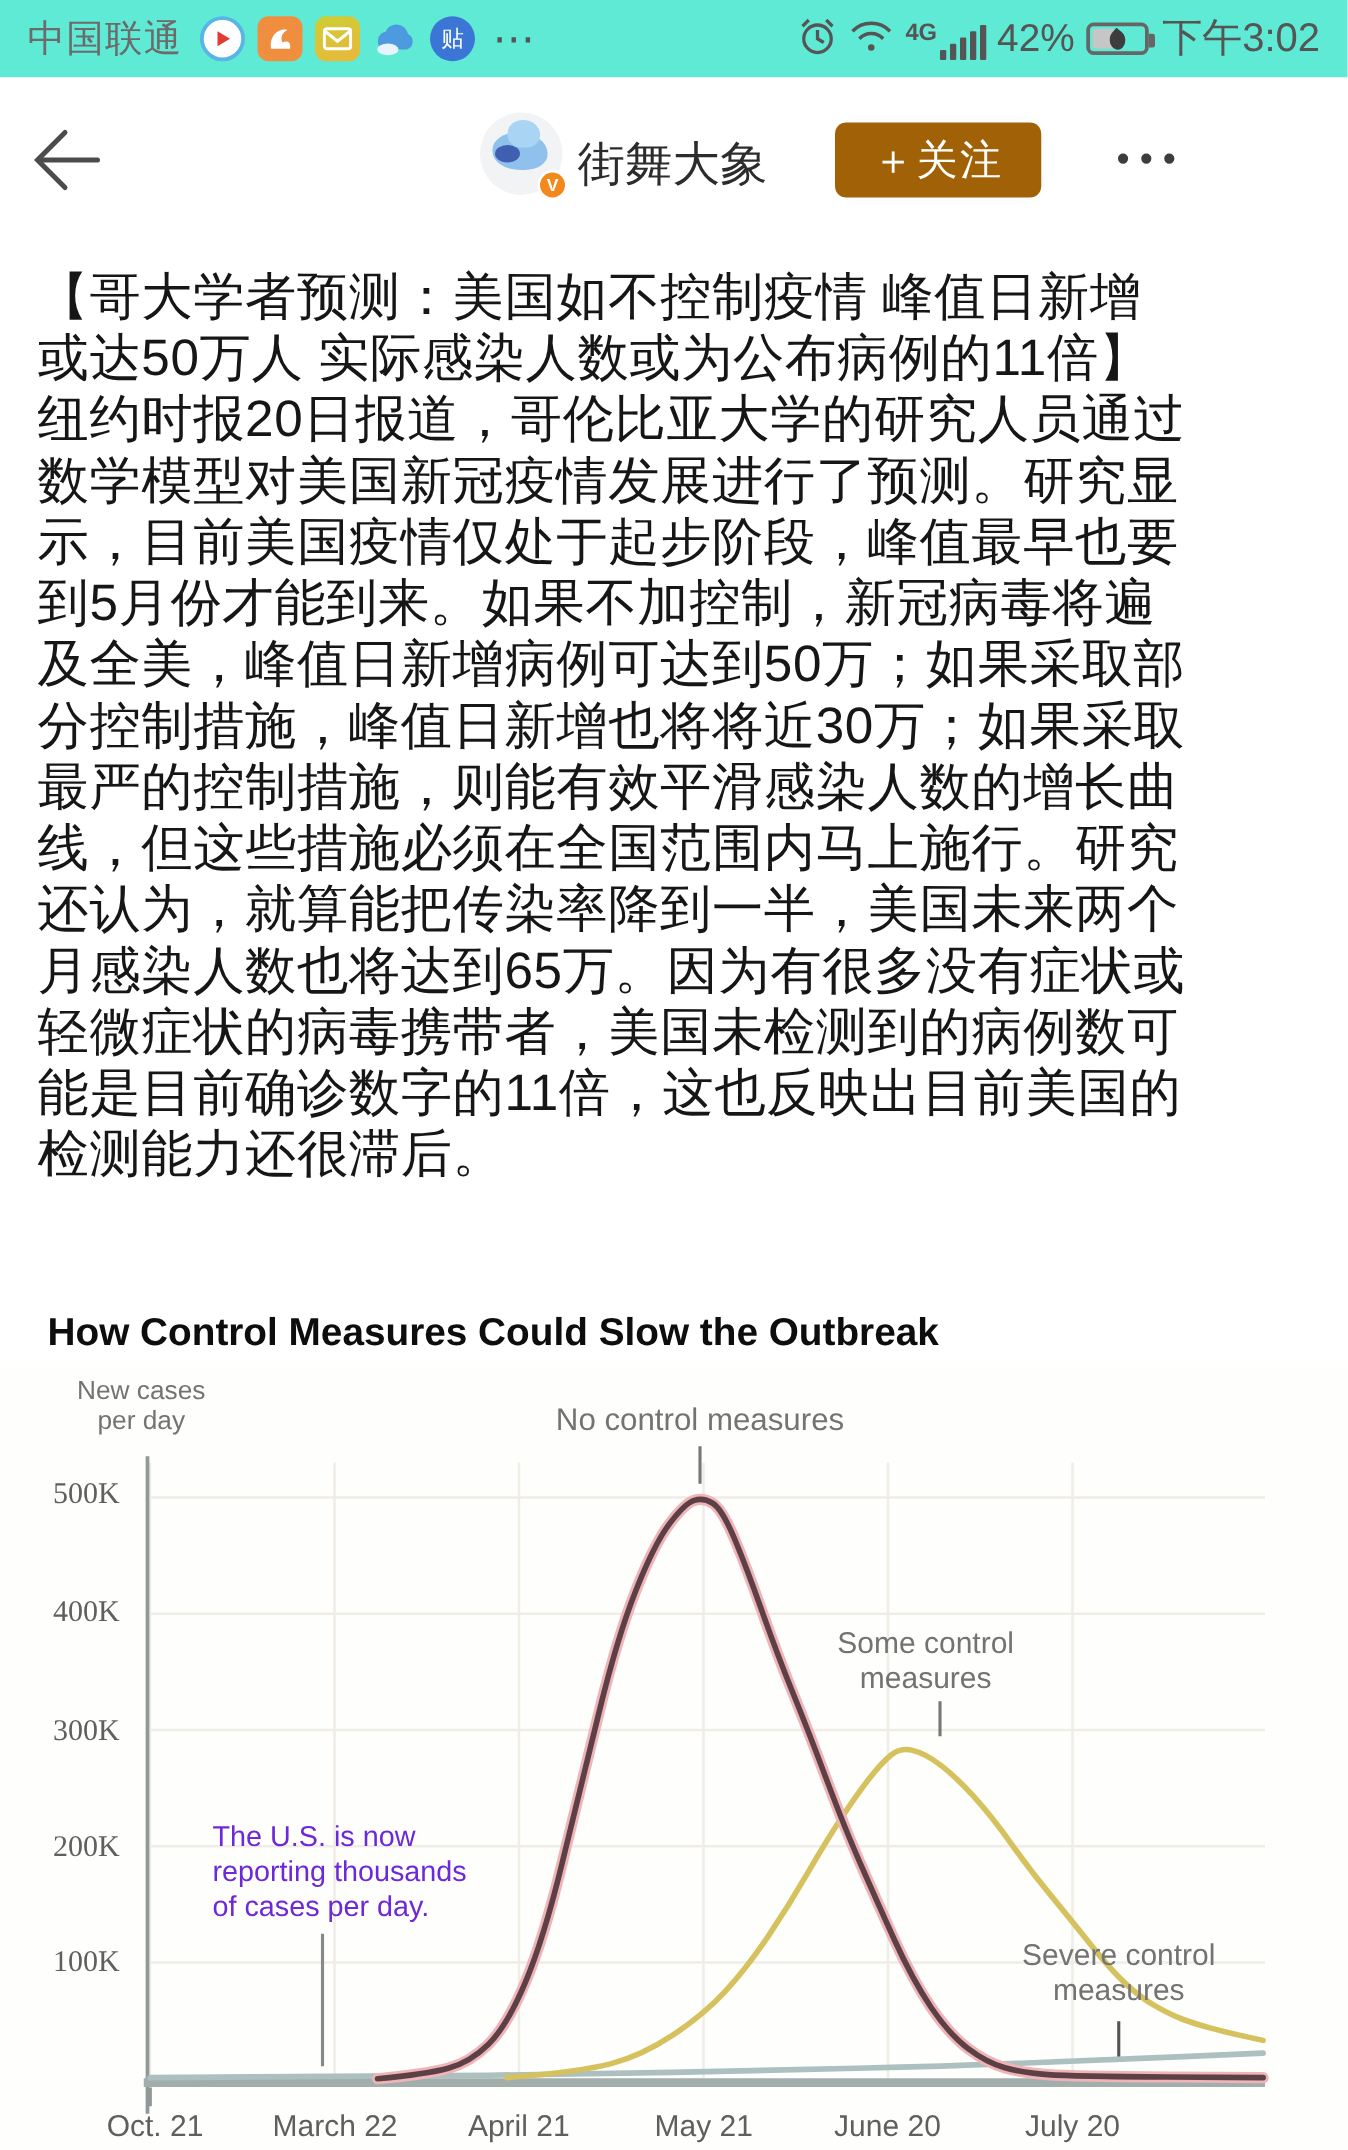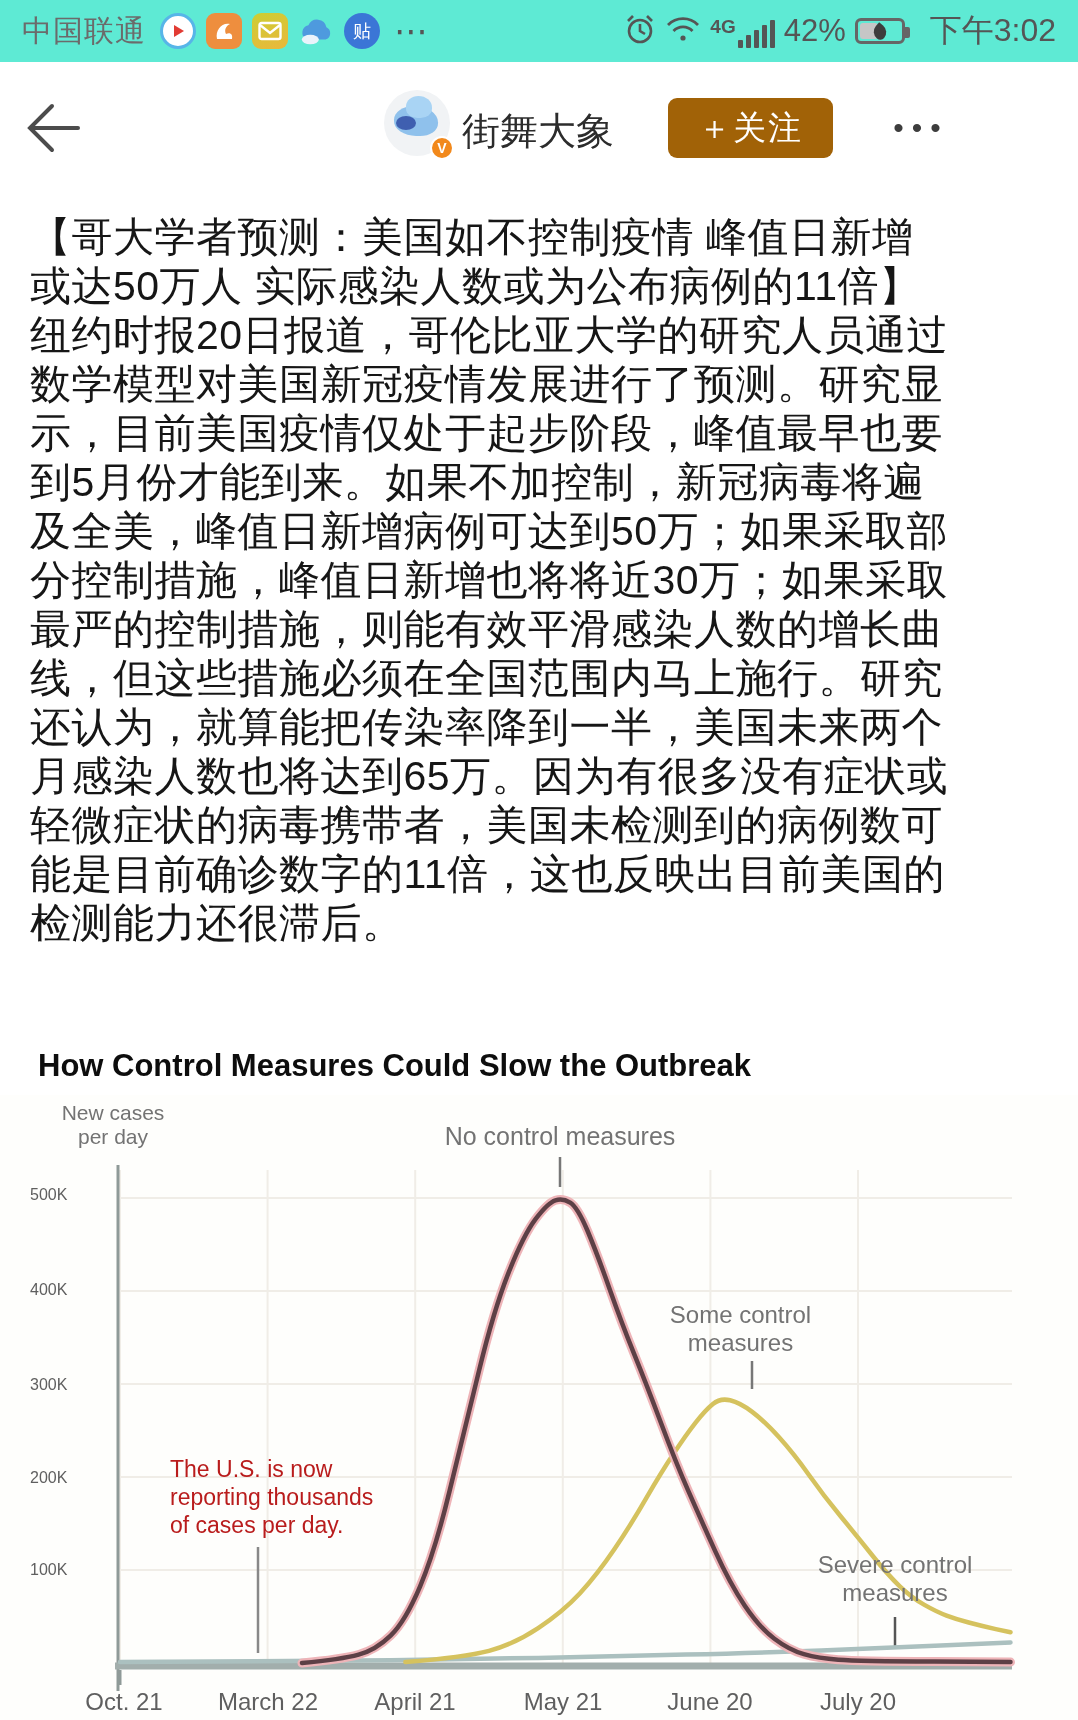--- a/index.html
+++ b/index.html
@@ -10,21 +10,21 @@
   #status-bar { position:absolute; top:0; left:0; width:1078px; height:62px;
                 background:#5eead4; display:flex; align-items:center; padding:0 22px; }
   .sb-left { display:flex; align-items:center; gap:10px; }
   .carrier { font-size:30px; color:#6b6b6b; letter-spacing:1px; margin-right:4px; }
   .app-ic { width:36px; height:36px; border-radius:9px; display:flex; align-items:center;
             justify-content:center; flex:0 0 auto; }
   .circle { border-radius:50%; }
   .sb-ellipsis { font-size:34px; color:#555; margin-left:4px; line-height:36px; }
   .sb-right { margin-left:auto; display:flex; align-items:center; gap:9px; }
   .pct { font-size:31px; color:#555; }
-  .time { font-size:32px; color:#555; margin-left:16px; }
+  .time { font-size:32px; color:#555; margin-left:2px; }
   .battery { position:relative; width:50px; height:26px; border:3px solid #666;
              border-radius:6px; }
   .battery .cap { position:absolute; right:-8px; top:6px; width:5px; height:11px;
                   background:#666; border-radius:0 2px 2px 0; }
   .battery .fill { position:absolute; left:2px; top:2px; bottom:2px; width:42%;
                    background:#c6c6c6; border-radius:3px; }
   .battery .leaf { position:absolute; left:15px; top:4px; width:14px; height:14px;
                    background:#3d3d3d; border-radius:0 70% 40% 70%; transform:rotate(40deg); }
   .netgrp { display:flex; align-items:flex-end; gap:2px; position:relative; padding-top:6px; }
   .net4g { font-size:19px; color:#555; font-weight:bold; position:relative; top:-10px; }
@@ -62,23 +62,23 @@
   #chart-title { position:absolute; top:1048px; left:38px; font-size:31px; font-weight:bold;
                  color:#0d0d0d; letter-spacing:0px; }
   #chart { position:absolute; top:1095px; left:0; width:1078px; height:625px; background:#fefefc; }
   #chart svg { position:absolute; left:0; top:0; }
   .ch-label { position:absolute; color:#737373; text-align:center; white-space:pre-line; }
   #ylabel        { left:38px;  top:6px;   width:150px; font-size:21px; line-height:24px; }
   #lbl-nocontrol { left:380px; top:28px;  width:360px; font-size:25px; line-height:27px; }
   #lbl-some      { left:638px; top:206px; width:205px; font-size:24px; line-height:28px; }
   #lbl-severe    { left:790px; top:456px; width:210px; font-size:24px; line-height:28px; }
   #annotation    { left:170px; top:360px; width:240px; font-size:23px; line-height:28px;
-                   text-align:left; color:#b91c1c; }
-  .ytick { position:absolute; left:30px; width:78px; text-align:left; font-size:16px;
-           color:#5f5f5f; height:30px; line-height:30px; }
+                   text-align:left; color:#6d28d9; }
+  .ytick { position:absolute; left:30px; width:78px; text-align:center; font-size:24px;
+           color:#5f5f5f; height:30px; line-height:30px;font-family:Liberation Serif, serif; }
   .xtick { position:absolute; top:593px; width:140px; margin-left:-70px; text-align:center;
            font-size:24px; color:#5f5f5f; }
 </style>
 </head>
 <body>
 
 <div id="status-bar">
   <div class="sb-left">
     <span class="carrier">中国联通</span>
     <span class="app-ic circle" style="background:#fff;border:3px solid #57b5e8;">

